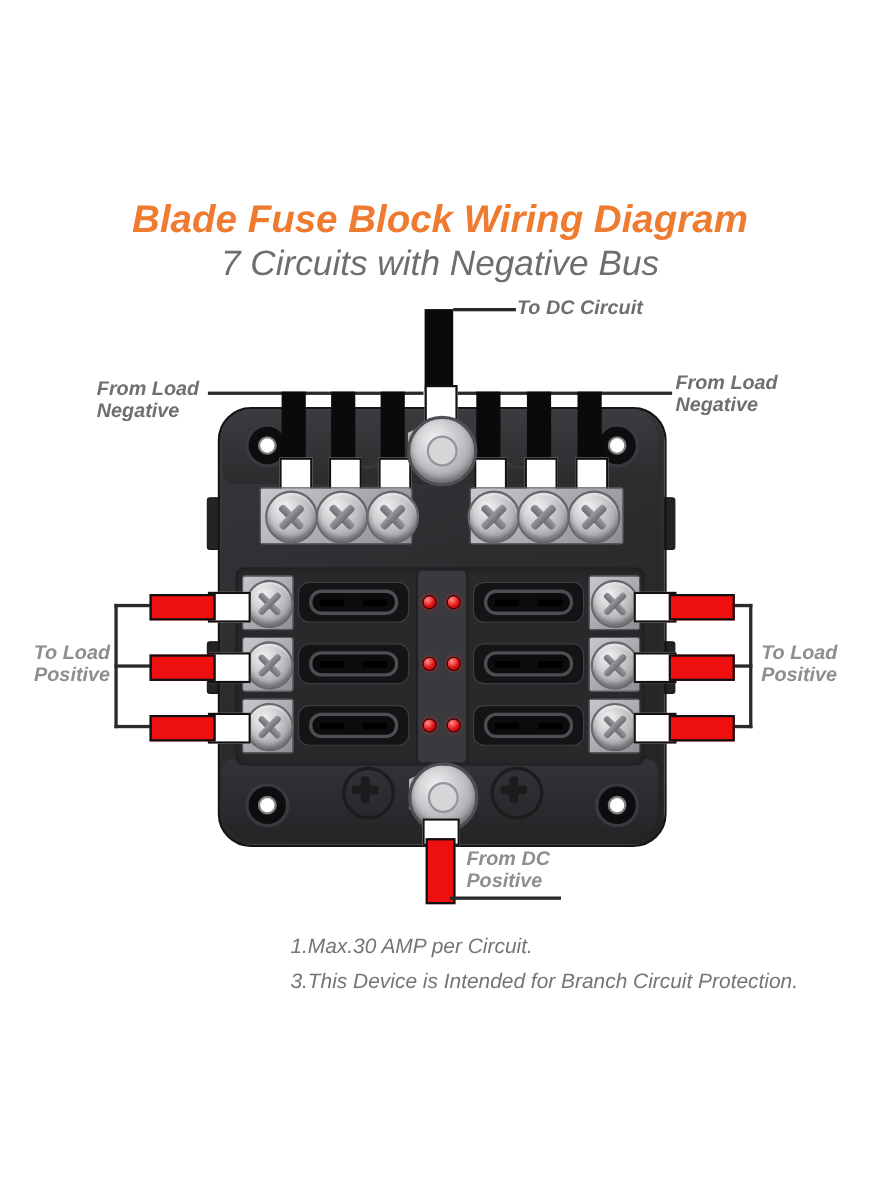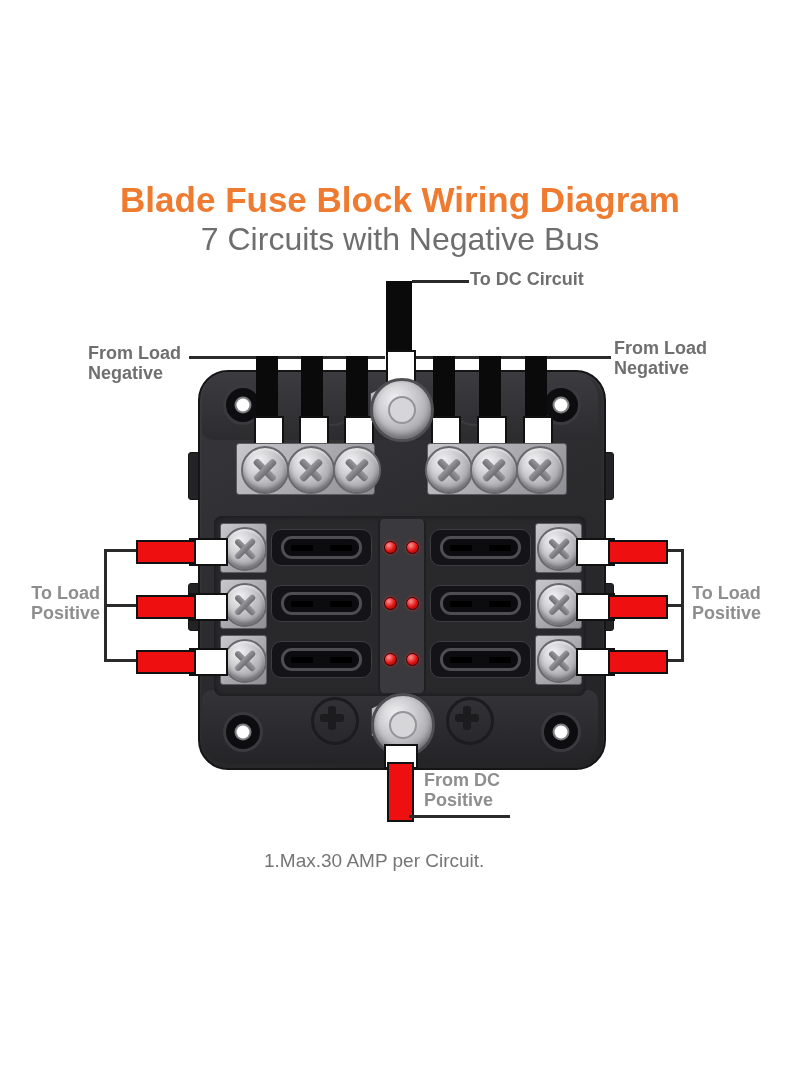--- a/index.html
+++ b/index.html
@@ -1,18 +1,18 @@
 <!DOCTYPE html>
 <html style="--accent-orange: #ee7b30; --subtitle-gray: #6e6e6e; --label-gray: #6f6f6f; --positive-label-gray: #8e8e8e; --note-gray: #757575; --wire-red: #ee1010; --wire-black: #0a0a0a; --line-dark: #2a2a2a;"><head>
 <meta charset="utf-8">
 <style>
   html,body{margin:0;padding:0;background:#fff;}
   .canvas{
     position:relative;width:800px;height:1091px;background:#ffffff;
-    font-family:"Liberation Sans",sans-serif;overflow:hidden;margin:0 auto;
+    font-family:"Liberation Sans",sans-serif;overflow:hidden;margin:0 auto;font-style:italic;
   }
   .abs{position:absolute;box-sizing:border-box;}
   .title{
     position:absolute;left:0;top:180px;width:800px;text-align:center;
     font-size:35px;font-weight:bold;color:var(--accent-orange);letter-spacing:0px;
   }
   .subtitle{
     position:absolute;left:0;top:221px;width:800px;text-align:center;
     font-size:32px;font-weight:normal;color:var(--subtitle-gray);
   }
@@ -200,14 +200,15 @@
   <div class="bolt-hex" style="left:368px;top:695px;width:64px;height:54px;"></div>
   <div class="bolt" style="left:371px;top:693px;width:58px;height:58px;"></div>
 
   <div class="connw" style="left:384px;top:744px;width:30px;height:21px;"></div>
   <div class="wred" style="left:387px;top:762px;width:23px;height:56px;"></div>
   <div class="line abs" style="left:409px;top:815px;width:101px;"></div>
   <div class="lbl pos" style="left:424px;top:771px;">From DC
 Positive</div>
 
   <div class="note" style="left:264px;top:830px;margin-top:20px;">1.Max.30 AMP per Circuit.</div>
+  <div class="note" style="left:264px;top:882px;">3.This Device is Intended for Branch Circuit Protection.</div>
 
 </div>
 
 </body></html>

